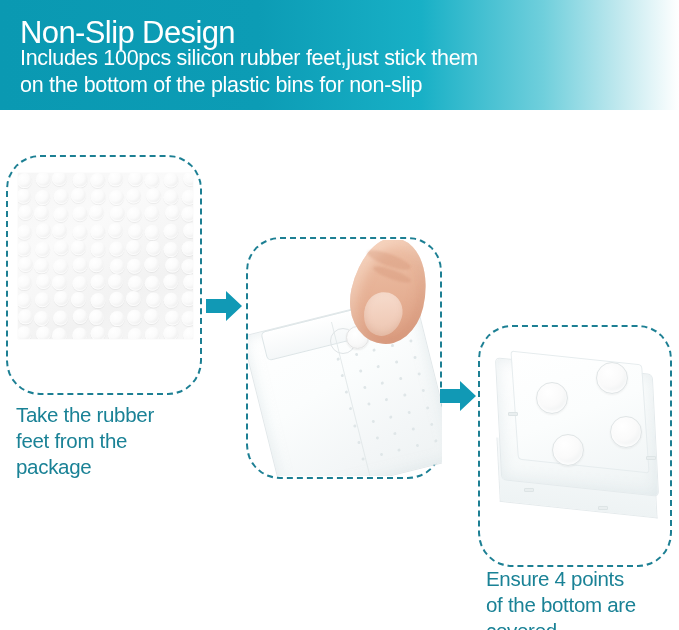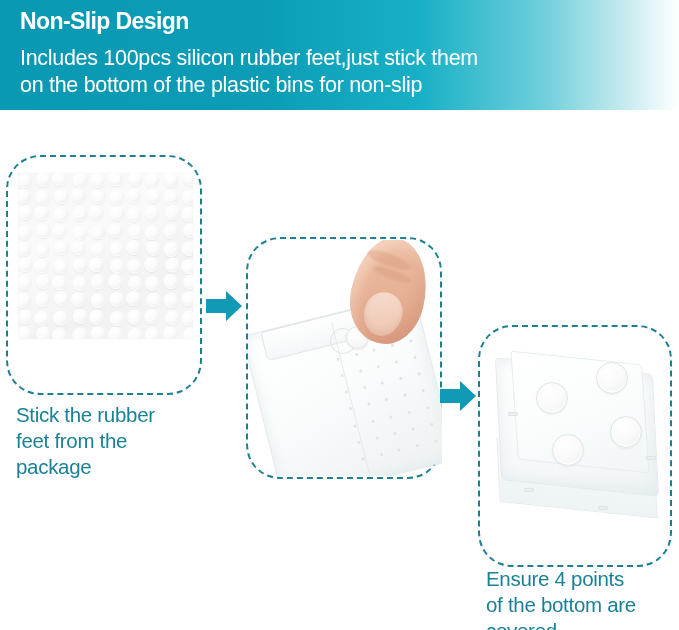--- a/index.html
+++ b/index.html
@@ -27,23 +27,23 @@
     background: linear-gradient(to right,
         #0a99b2 0%,
         #0c9cb5 38%,
         #18b0c6 62%,
         #6fcfdc 80%,
         #bfe8ee 91%,
         #ffffff 100%);
   }
   .header-title {
     position: absolute;
-    left: 20px; top: 2px;
-    font-size: 23px;
-    font-weight: bold;
+    left: 20px; top: 14px;
+    font-size: 31px;
+    font-weight: normal;
     color: #ffffff;
     letter-spacing: -0.6px;
     line-height: 38px;
     white-space: nowrap;
   }
   .header-sub {
     position: absolute;
     left: 20px; top: 45px;
     width: 640px;
     font-size: 21.5px;
@@ -361,21 +361,21 @@
         <div class="foot-dot" style="transform: translate(0.3px, 0.58px);"></div>
         <div class="foot-dot" style="transform: translate(0.59px, -1px);"></div>
         <div class="foot-dot" style="transform: translate(-1.09px, -0.32px);"></div>
         <div class="foot-dot" style="transform: translate(0.85px, 1.09px);"></div>
         <div class="foot-dot" style="transform: translate(-0.05px, 0.04px);"></div>
         <div class="foot-dot" style="transform: translate(-0.78px, -1.09px);"></div>
         <div class="foot-dot" style="transform: translate(1.1px, 0.25px);"></div>
       </div>
   </div>
 
-  <div class="caption" id="caption-1">Stick the rubber
+  <div class="caption" id="caption-1">Take the rubber
 feet from the
 package</div>
 
   <svg class="arrow" id="arrow-1" viewBox="0 0 40 34">
     <polygon points="2,10 22,10 22,2 38,17 22,32 22,24 2,24" fill="#1199b5"></polygon>
   </svg>
 
   <div class="panel" id="panel-2"></div>
 
   <div class="scene2">

